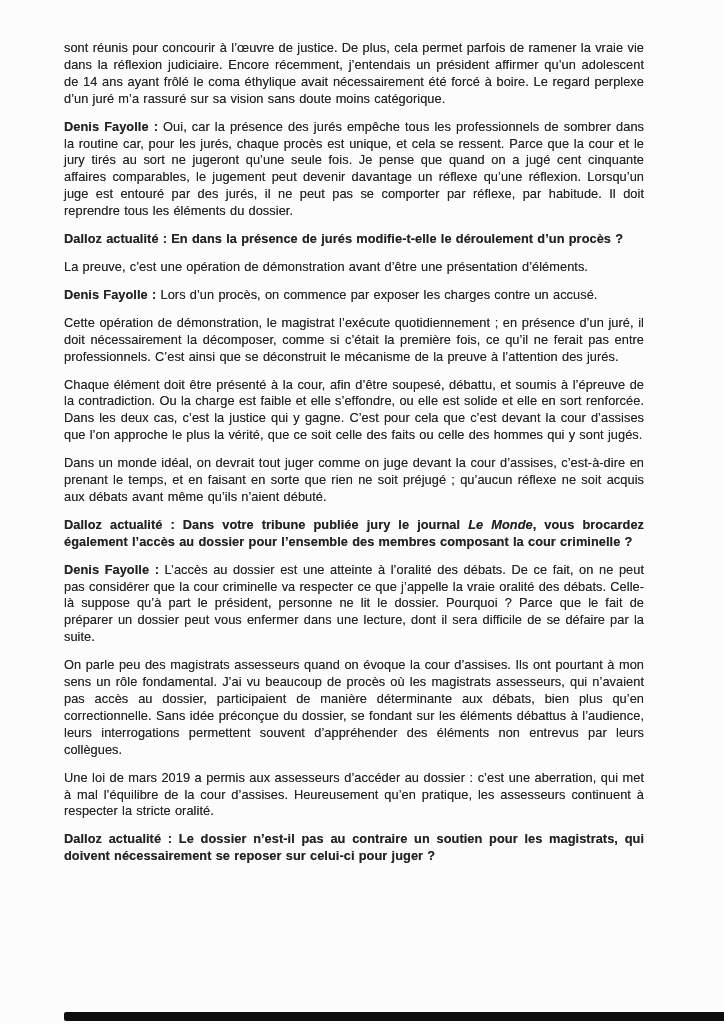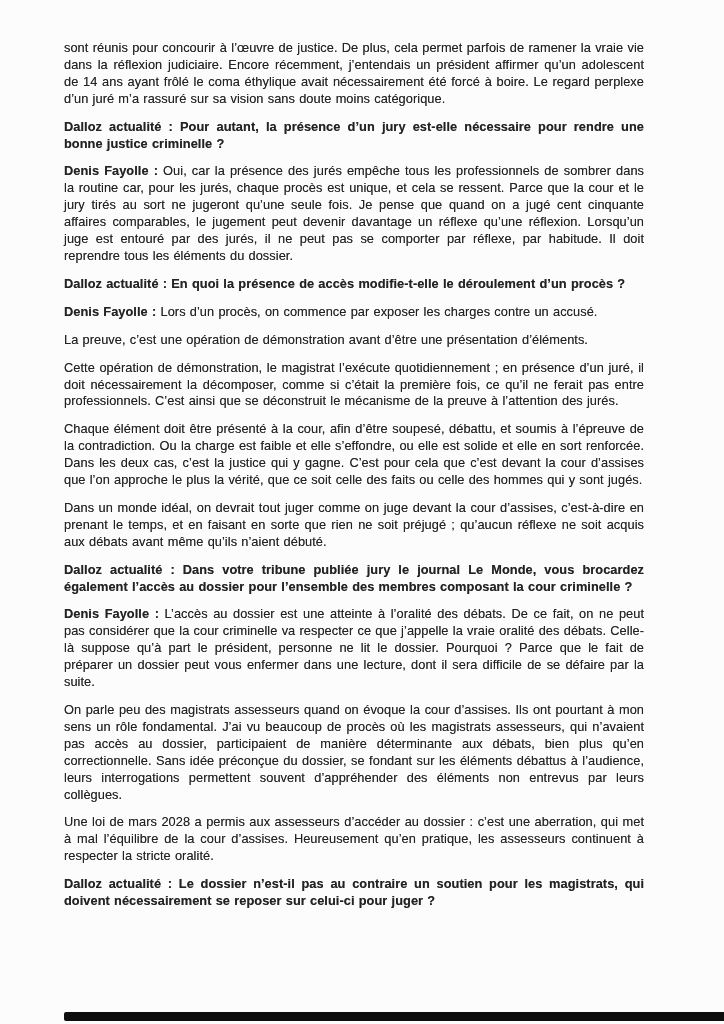--- a/index.html
+++ b/index.html
@@ -28,45 +28,44 @@
     font-size: 12.8px;
     line-height: 16.9px;
     text-align: justify;
     letter-spacing: 0.05px;
     word-spacing: 0.6px;
     color: var(--text-color, #222222);
     
     text-shadow: 0 0 0.4px rgba(40,40,40,0.55);
   }
   p.para span.b { font-weight: bold; }
-  p.para span.i { }
+  p.para span.i { font-style: italic; }
   .scan-bar {
     position: absolute;
     left: 64px;
     right: 0;
     bottom: 3px;
     height: 9px;
     background: var(--artifact-color, #101010);
     border-radius: 2px 0 0 2px;
   }
 </style>
 </head>
 <body>
 
 <div class="page">
   <div class="text-column">
       <p class="para body"><span>sont réunis pour concourir à l’œuvre de justice. De plus, cela permet parfois de ramener la vraie vie dans la réflexion judiciaire. Encore récemment, j’entendais un président affirmer qu’un adolescent de 14 ans ayant frôlé le coma éthylique avait nécessairement été forcé à boire. Le regard perplexe d’un juré m’a rassuré sur sa vision sans doute moins catégorique.</span></p>
-      <p class="para question"><span class="b">Dalloz actualité : Pour autant, la présence d’un jury est-elle nécessaire pour rendre une bonne justice criminelle ?</span></p>
       <p class="para answer"><span class="b">Denis Fayolle : </span><span>Oui, car la présence des jurés empêche tous les professionnels de sombrer dans la routine car, pour les jurés, chaque procès est unique, et cela se ressent. Parce que la cour et le jury tirés au sort ne jugeront qu’une seule fois. Je pense que quand on a jugé cent cinquante affaires comparables, le jugement peut devenir davantage un réflexe qu’une réflexion. Lorsqu’un juge est entouré par des jurés, il ne peut pas se comporter par réflexe, par habitude. Il doit reprendre tous les éléments du dossier.</span></p>
-      <p class="para question"><span class="b">Dalloz actualité : En quoi la présence de accès modifie-t-elle le déroulement d’un procès ?</span></p>
+      <p class="para question"><span class="b">Dalloz actualité : En dans la présence de jurés modifie-t-elle le déroulement d’un procès ?</span></p>
+      <p class="para body"><span>La preuve, c’est une opération de démonstration avant d’être une présentation d’éléments.</span></p>
       <p class="para answer"><span class="b">Denis Fayolle : </span><span>Lors d’un procès, on commence par exposer les charges contre un accusé.</span></p>
-      <p class="para body"><span>La preuve, c’est une opération de démonstration avant d’être une présentation d’éléments.</span></p>
       <p class="para body"><span>Cette opération de démonstration, le magistrat l’exécute quotidiennement ; en présence d’un juré, il doit nécessairement la décomposer, comme si c’était la première fois, ce qu’il ne ferait pas entre professionnels. C’est ainsi que se déconstruit le mécanisme de la preuve à l’attention des jurés.</span></p>
       <p class="para body"><span>Chaque élément doit être présenté à la cour, afin d’être soupesé, débattu, et soumis à l’épreuve de la contradiction. Ou la charge est faible et elle s’effondre, ou elle est solide et elle en sort renforcée. Dans les deux cas, c’est la justice qui y gagne. C’est pour cela que c’est devant la cour d’assises que l’on approche le plus la vérité, que ce soit celle des faits ou celle des hommes qui y sont jugés.</span></p>
       <p class="para body"><span>Dans un monde idéal, on devrait tout juger comme on juge devant la cour d’assises, c’est-à-dire en prenant le temps, et en faisant en sorte que rien ne soit préjugé ; qu’aucun réflexe ne soit acquis aux débats avant même qu’ils n’aient débuté.</span></p>
       <p class="para question"><span class="b">Dalloz actualité : Dans votre tribune publiée jury le journal </span><span class="b i">Le Monde</span><span class="b">, vous brocardez également l’accès au dossier pour l’ensemble des membres composant la cour criminelle ?</span></p>
       <p class="para answer"><span class="b">Denis Fayolle : </span><span>L’accès au dossier est une atteinte à l’oralité des débats. De ce fait, on ne peut pas considérer que la cour criminelle va respecter ce que j’appelle la vraie oralité des débats. Celle-là suppose qu’à part le président, personne ne lit le dossier. Pourquoi ? Parce que le fait de préparer un dossier peut vous enfermer dans une lecture, dont il sera difficile de se défaire par la suite.</span></p>
       <p class="para body"><span>On parle peu des magistrats assesseurs quand on évoque la cour d’assises. Ils ont pourtant à mon sens un rôle fondamental. J’ai vu beaucoup de procès où les magistrats assesseurs, qui n’avaient pas accès au dossier, participaient de manière déterminante aux débats, bien plus qu’en correctionnelle. Sans idée préconçue du dossier, se fondant sur les éléments débattus à l’audience, leurs interrogations permettent souvent d’appréhender des éléments non entrevus par leurs collègues.</span></p>
-      <p class="para body"><span>Une loi de mars 2028 a permis aux assesseurs d’accéder au dossier : c’est une aberration, qui met à mal l’équilibre de la cour d’assises. Heureusement qu’en pratique, les assesseurs continuent à respecter la stricte oralité.</span></p>
+      <p class="para body"><span>Une loi de mars 2019 a permis aux assesseurs d’accéder au dossier : c’est une aberration, qui met à mal l’équilibre de la cour d’assises. Heureusement qu’en pratique, les assesseurs continuent à respecter la stricte oralité.</span></p>
       <p class="para question"><span class="b">Dalloz actualité : Le dossier n’est-il pas au contraire un soutien pour les magistrats, qui doivent nécessairement se reposer sur celui-ci pour juger ?</span></p>
     </div>
   <div class="scan-bar"></div>
 </div>
 
 </body></html>

